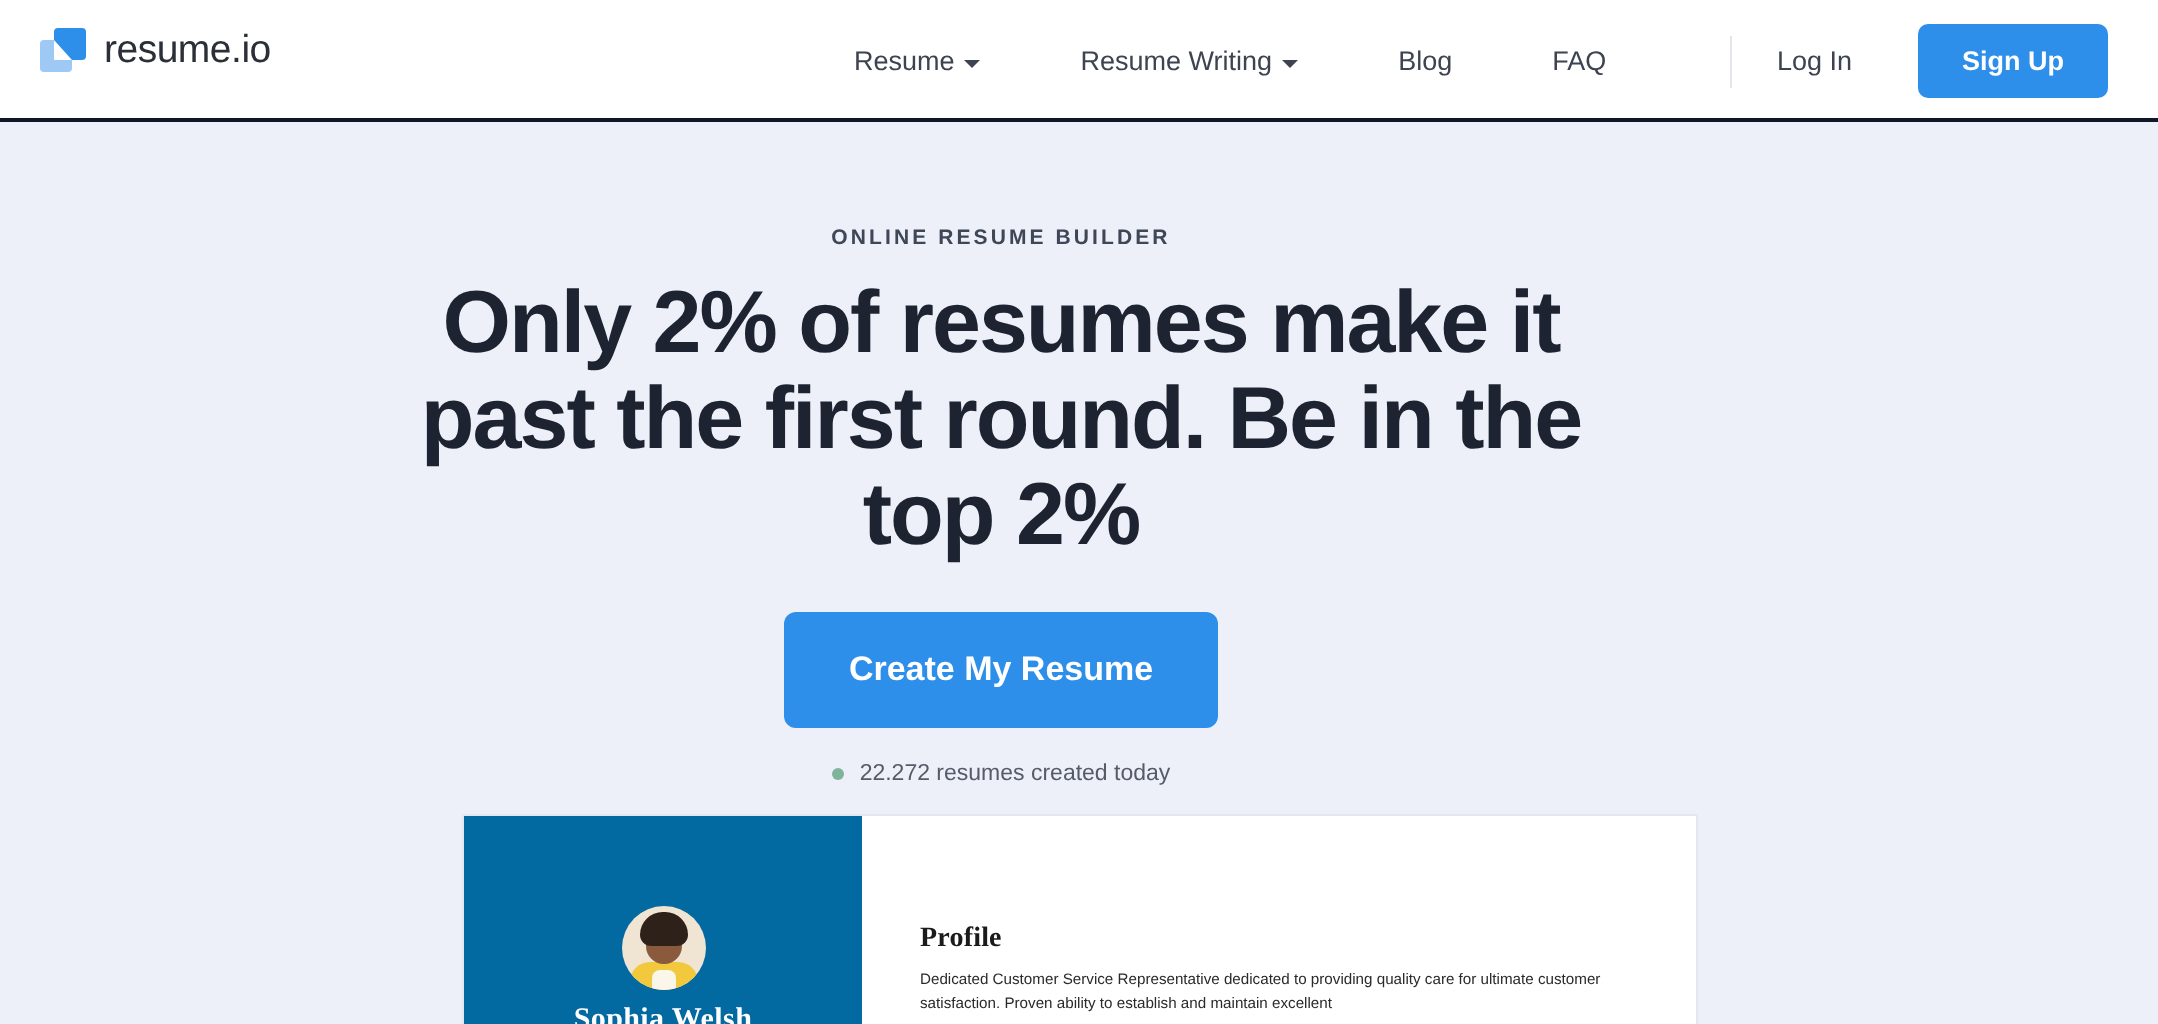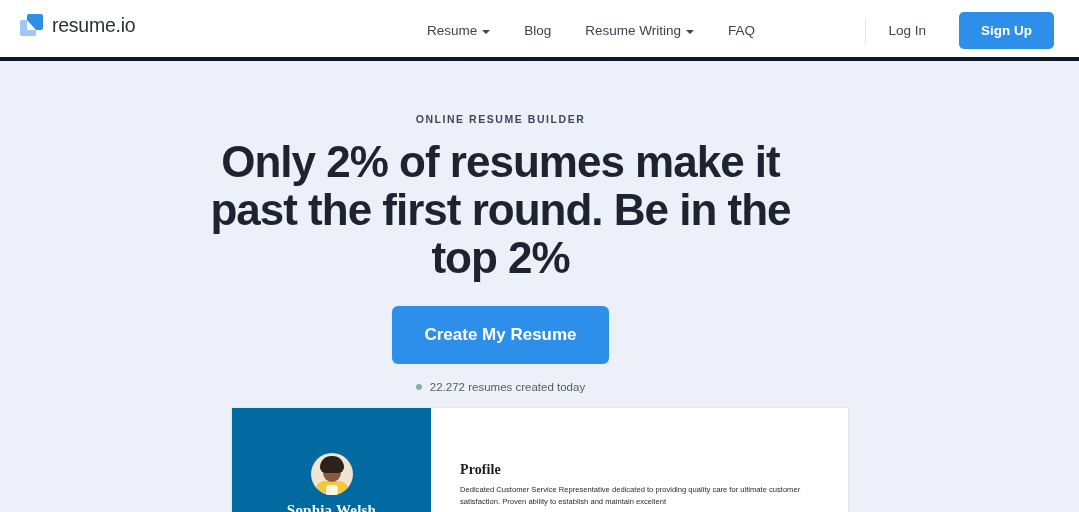--- a/index.html
+++ b/index.html
@@ -24,21 +24,21 @@
     overflow: hidden;
   }
 
   
   .header {
     position: absolute;
     top: 0; left: 0;
     width: 1079px;
     height: 61px;
     background: #ffffff;
-    border-bottom: 4px solid #0f172a;
+    border-bottom: 2px solid #0f172a;
     display: flex;
     align-items: center;
   }
 
   .brand {
     position: absolute;
     left: 20px;
     top: 14px;
     display: flex;
     align-items: center;
@@ -81,21 +81,21 @@
     font-weight: 400;
   }
 
   .nav {
     position: absolute;
     left: 410px;
     top: 0;
     height: 61px;
     display: flex;
     align-items: center;
-    gap: 0;
+    gap: 16px;
   }
   .nav-item {
     display: flex;
     align-items: center;
     gap: 5px;
     font-size: 13.5px;
     color: #3d4350;
     padding: 0 17px;
     height: 61px;
     cursor: pointer;
@@ -325,25 +325,25 @@
       </span>
       <span class="brand-name">resume.io</span>
     </div>
 
     <nav class="nav">
       <div class="nav-item">
         <span>Resume</span>
         <span class="caret"></span>
       </div>
       <div class="nav-item">
-        <span>Blog</span>
-      </div>
-      <div class="nav-item">
         <span>Resume Writing</span>
         <span class="caret"></span>
+      </div>
+      <div class="nav-item">
+        <span>Blog</span>
       </div>
       <div class="nav-item">
         <span>FAQ</span>
       </div>
     </nav>
 
     <div class="auth">
       <span class="divider"></span>
       <span class="login-link">Log In</span>
       <button class="signup-btn">Sign Up</button>

